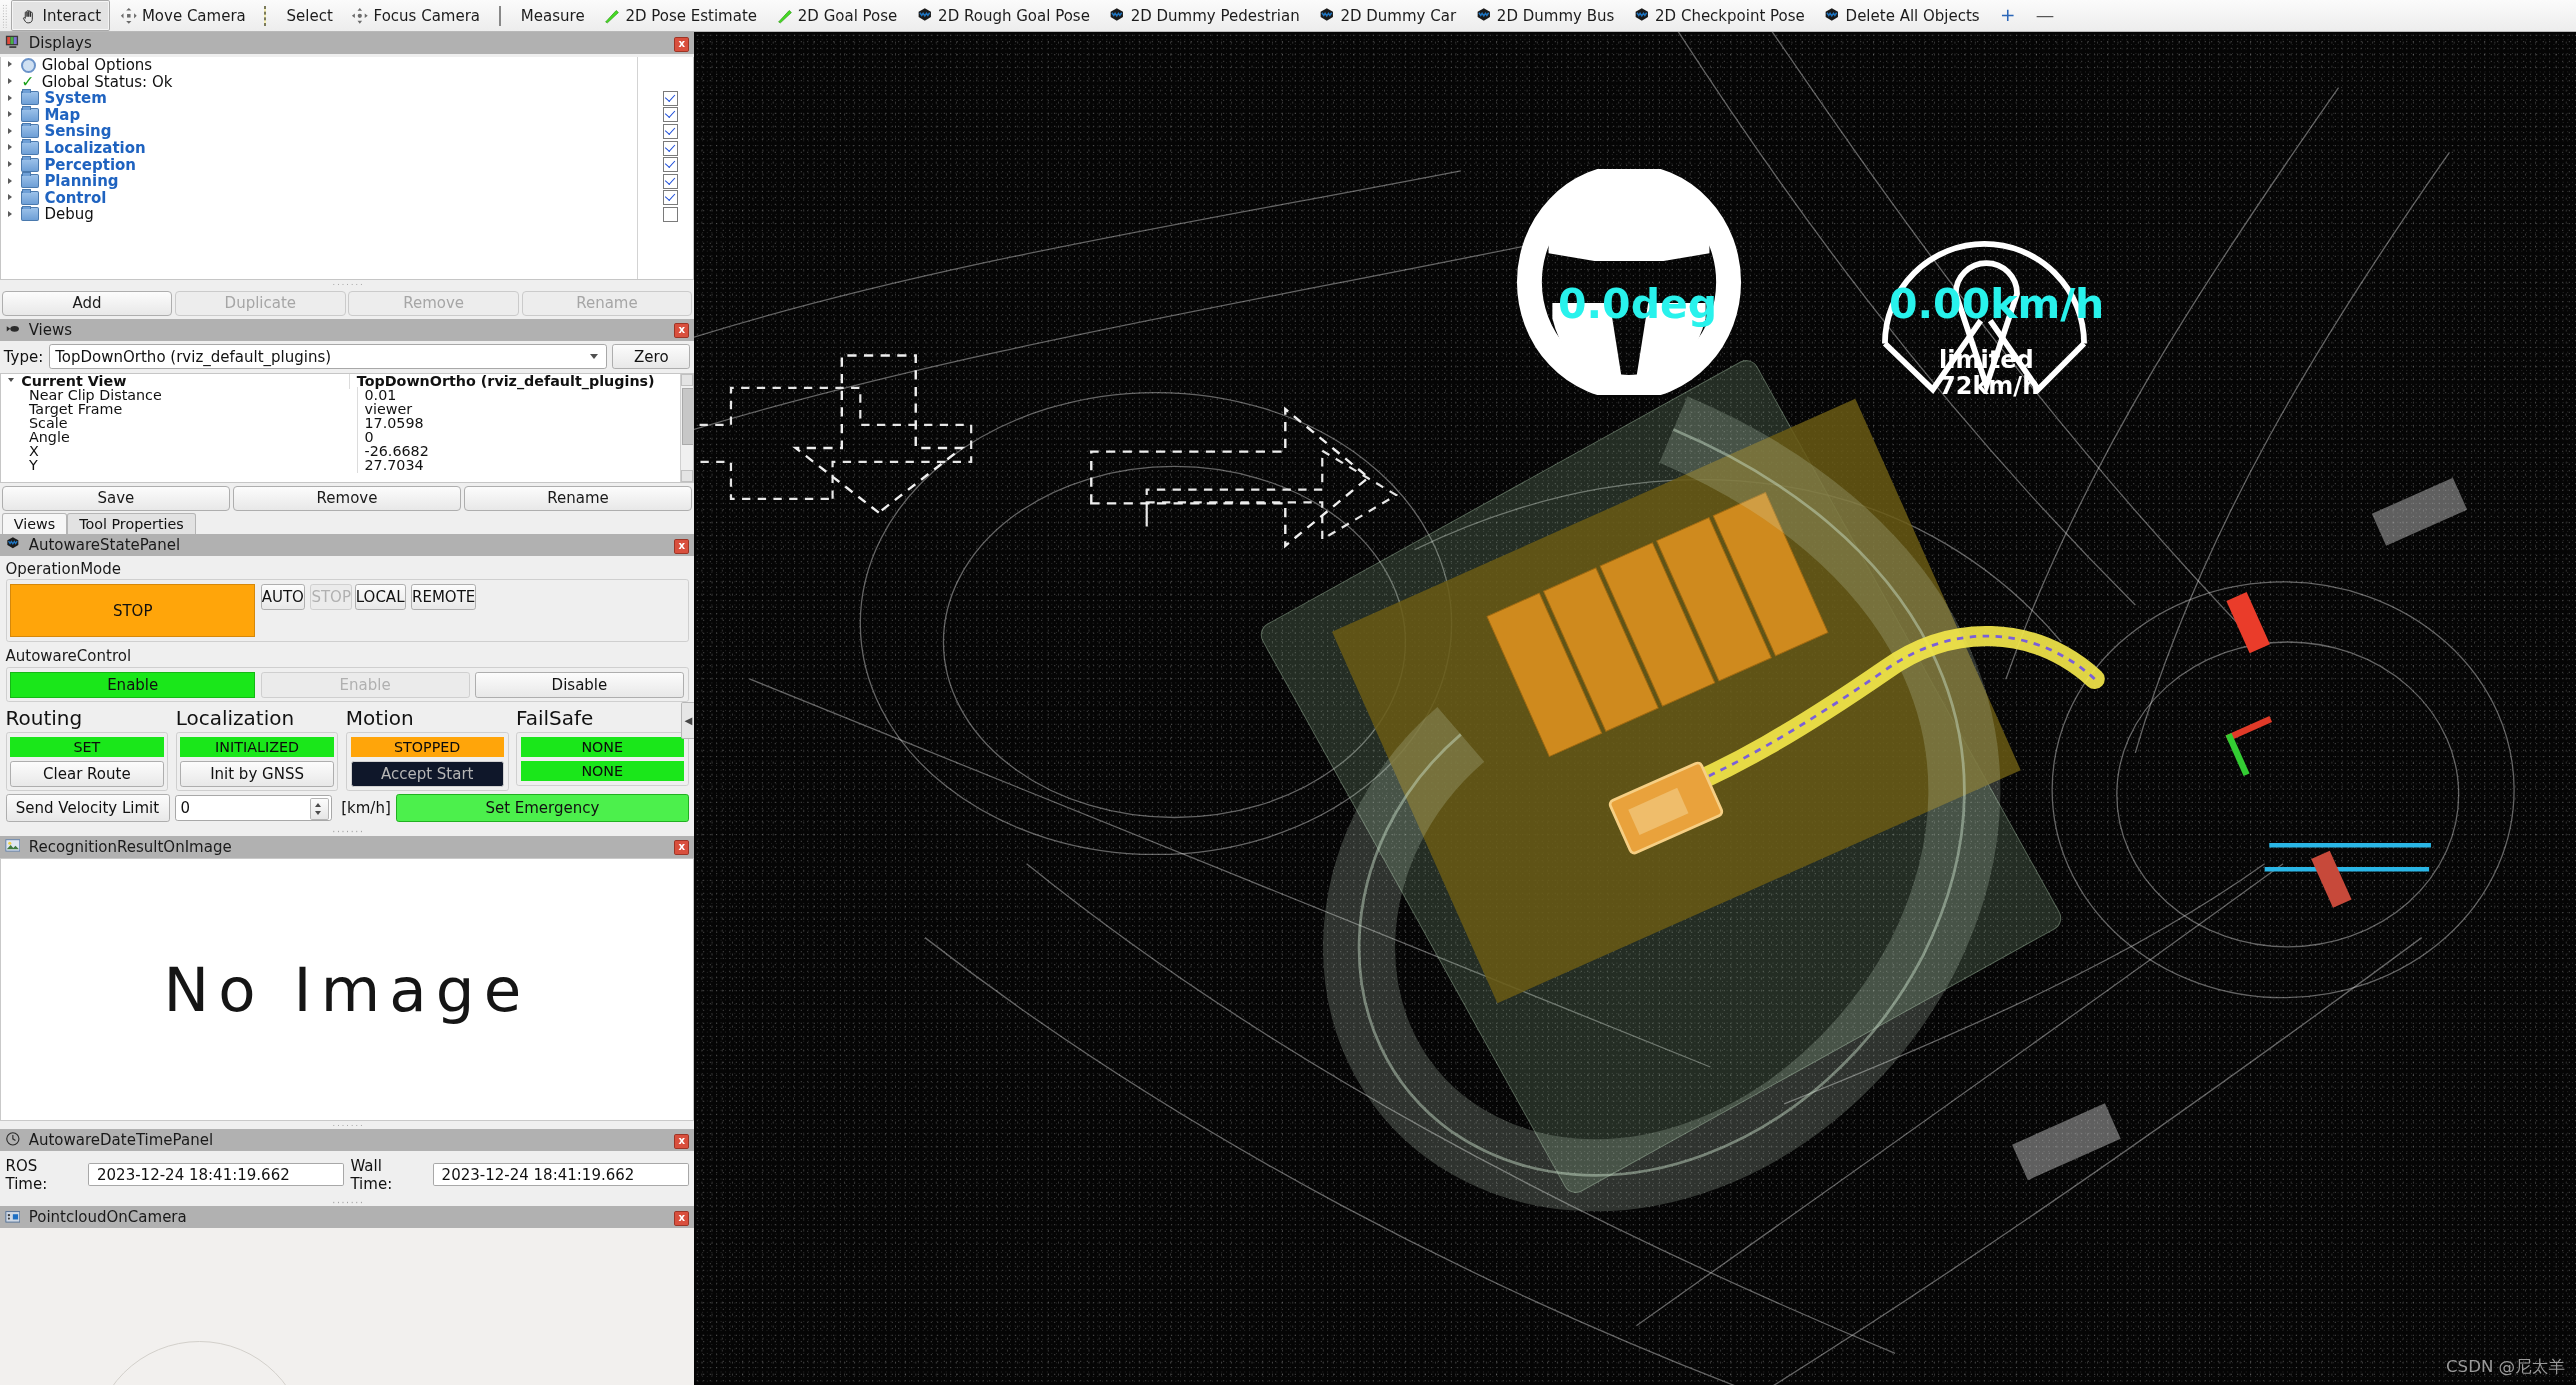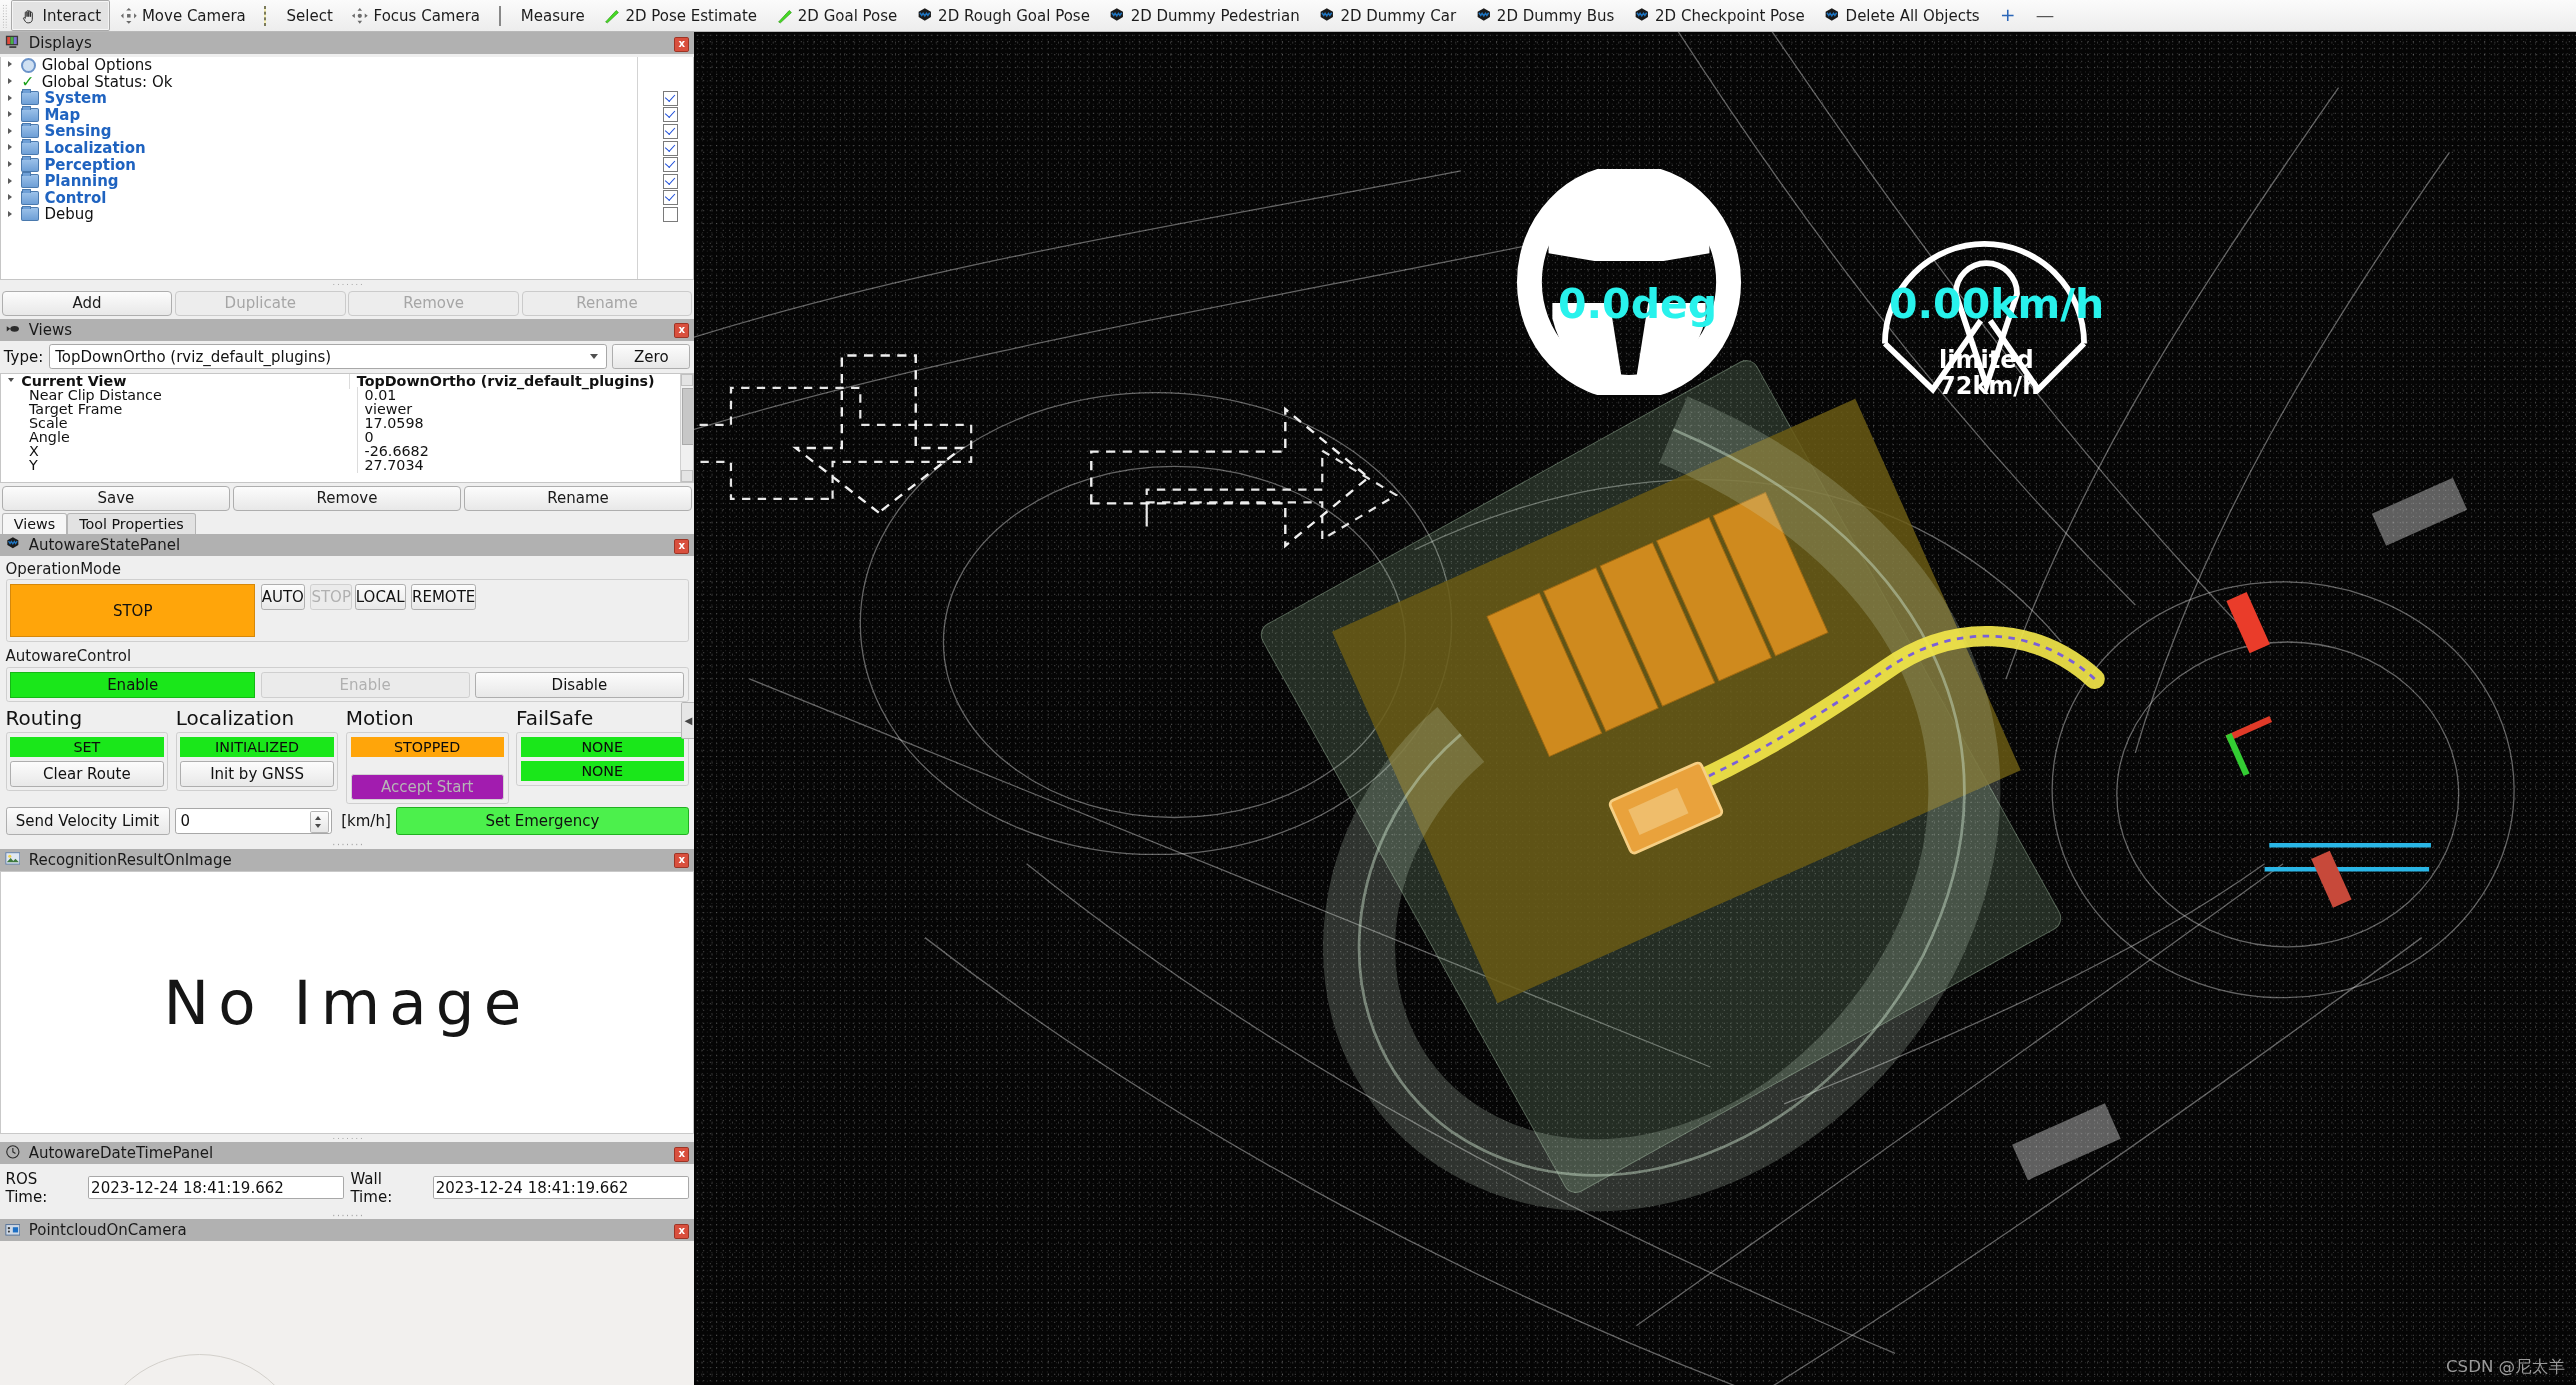--- a/index.html
+++ b/index.html
@@ -108,21 +108,21 @@
   .quad{display:flex;gap:7.4px;padding:1.8px 5.5px 0 5.5px;}
   .qcol{flex:1;}
   .qcol.fs{flex:1.06;}
   .qhead{font-size:20px;margin-bottom:1.8px;}
   .qbox{border:0.9px solid #cfcfcf;border-radius:2.8px;padding:3.7px;display:flex;flex-direction:column;gap:3.7px;}
   .chip{height:20.3px;display:flex;align-items:center;justify-content:center;font-size:14.3px;color:#0c0c0c;}
   .chip.green{background:#1ae71a;}
   .chip.orange{background:#ffa50a;}
   .sbtn{height:24px;background:linear-gradient(#fcfcfc,#e8e8e8);border:0.9px solid #aeaeae;
      border-radius:2.8px;display:flex;align-items:center;justify-content:center;font-size:15px;}
-  .sbtn.dis{color:#b6b6b6;background:#a21caf;border-color:#d2d2d2;margin-top:13px;}
+  .sbtn.dis{color:#b6b6b6;background:#0f172a;border-color:#d2d2d2;}
 
   .gearrow{display:flex;padding:1.8px 5.5px;font-size:15px;}
   .gearlab{width:513px;text-align:right;padding-right:39px;box-sizing:border-box;}
   .parkinglab{flex:1;text-align:center;}
   .velrow{display:flex;gap:5.5px;padding:2.8px 5.5px 5.5px 5.5px;align-items:center;}
   .velbtn{width:162px;height:26px;background:linear-gradient(#fcfcfc,#e8e8e8);border:0.9px solid #aeaeae;
      border-radius:2.8px;display:flex;align-items:center;justify-content:center;font-size:15px;}
   .spin{width:157px;height:26px;background:#fff;border:0.9px solid #a8a8a8;border-radius:2.8px;
      display:flex;align-items:center;padding:0 4.6px;font-size:15px;position:relative;box-sizing:border-box;}
   .spin .arrows{position:absolute;right:1.8px;top:1.8px;width:17.6px;height:20.3px;
@@ -136,21 +136,21 @@
      display:flex;align-items:center;justify-content:center;font-size:15px;}
 
   
   .noimg{background:#fff;height:261px;display:flex;align-items:center;justify-content:center;
      border:0.9px solid #c9c9c9;}
   .noimg span{font-size:61px;letter-spacing:9.2px;color:#151515;font-family:"DejaVu Sans","Liberation Sans",sans-serif;}
 
   
   .dtrow{display:flex;align-items:center;gap:6.5px;padding:5.5px 5.5px;font-size:15px;}
   .dtfield{height:23px;background:#fff;border:0.9px solid #a8a8a8;border-radius:1.8px;
-     display:flex;align-items:center;padding:0 2px;font-size:15px;width:263px;box-sizing:border-box;}
+     display:flex;align-items:center;padding:0 8px;font-size:15px;width:263px;box-sizing:border-box;}
 
   .pcpanel{background:#f2f0ee;height:171px;position:relative;overflow:hidden;}
   .pcpanel .arcs{position:absolute;left:92px;top:113px;width:213px;height:213px;
      border:1.8px solid #d3d0cb;border-radius:50%;}
 
   
   .view3d{position:absolute;left:694px;top:32px;width:1882px;height:1353px;
      background:#050505;overflow:hidden;}
   .cloud{position:absolute;inset:0;
      background-image:

